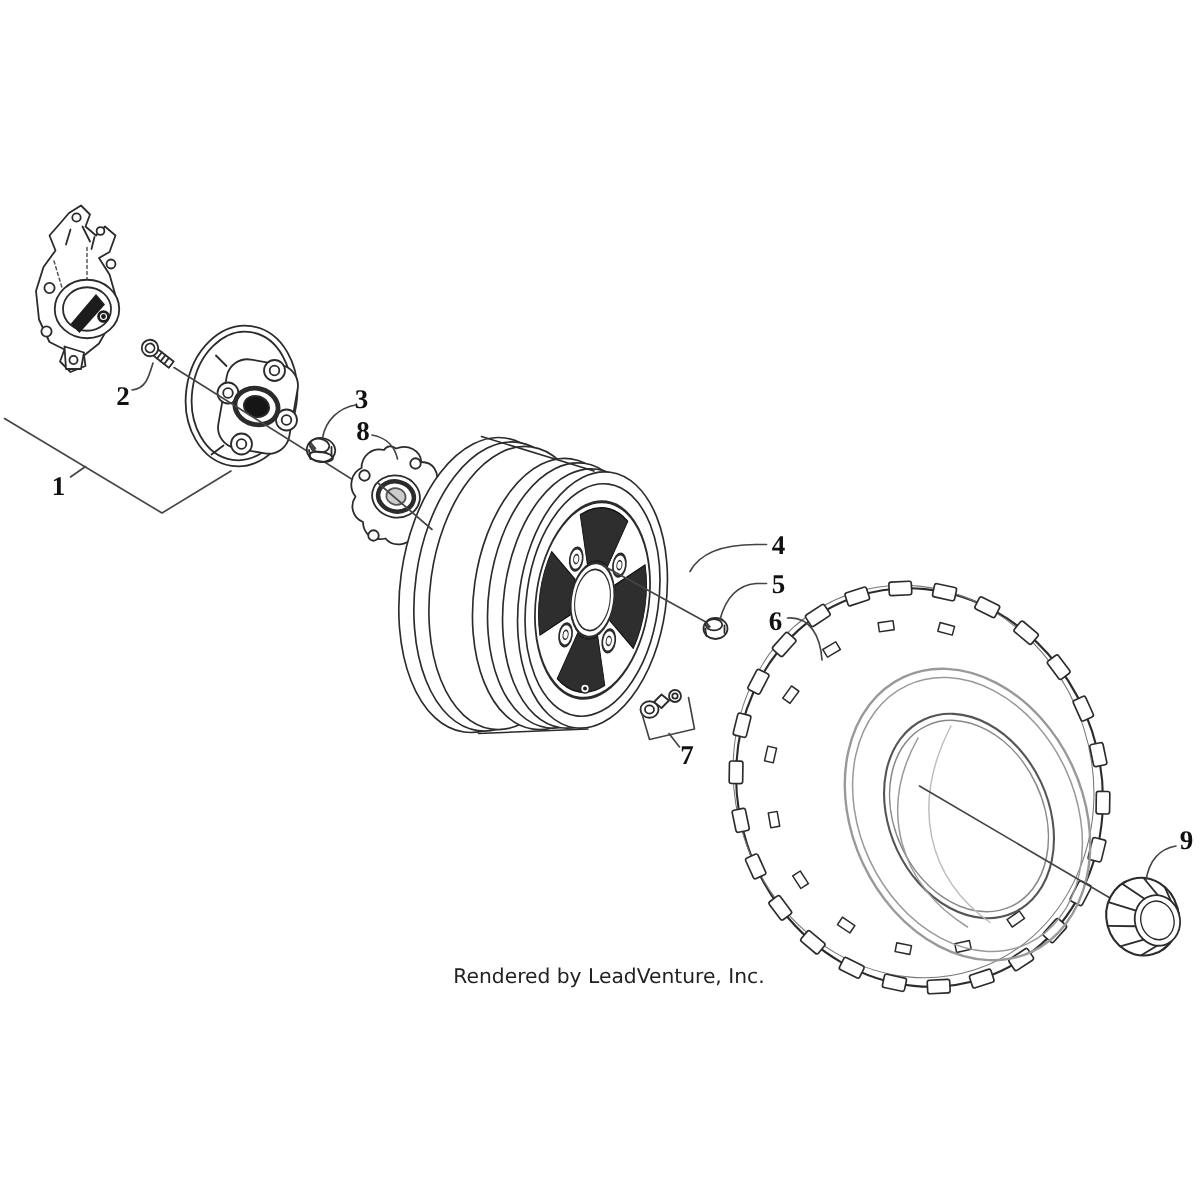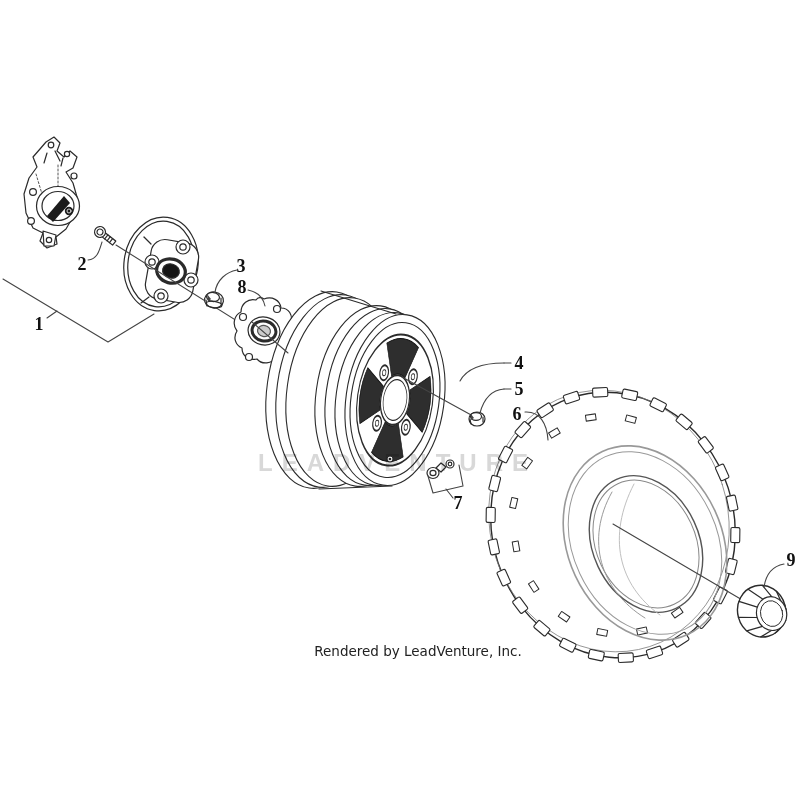--- a/index.html
+++ b/index.html
@@ -8,21 +8,21 @@
   #art{position:absolute;left:0;top:0;width:800px;height:800px;}
   .callout{position:absolute;transform:translate(-50%,-50%);
            font-family:"Liberation Serif",serif;font-weight:bold;font-size:18px;
            color:#111;line-height:1;z-index:30;}
   #watermark{position:absolute;left:258px;top:449px;z-index:20;
              font-family:"Liberation Sans",sans-serif;font-weight:600;
              font-size:24px;letter-spacing:9px;color:#d8d8d8;white-space:nowrap;
              mix-blend-mode:multiply;pointer-events:none;}
   #caption{position:absolute;left:406px;top:643px;transform:translateX(-50%);z-index:30;
            font-family:"DejaVu Sans",sans-serif;font-size:13.5px;color:#222;
-           white-space:nowrap;margin-left:12px;}
+           white-space:nowrap;}
   svg *{vector-effect:none;}
 </style>
 </head>
 <body>
 
 <div id="stage">
 
   <svg id="art" viewBox="0 0 800 800" xmlns="http://www.w3.org/2000/svg" stroke-linejoin="round" stroke-linecap="round">
 
     <g stroke="#2b2b2b" stroke-width="1.2" fill="none">
@@ -233,21 +233,20 @@
       <path d="M 248 290 C 258 292 263 297 265 306"></path>
       <line x1="504" y1="363" x2="511" y2="363"></line>
       <path d="M 504 363 C 487 363 468 366 460 381"></path>
       <line x1="504" y1="389" x2="511" y2="389"></line>
       <path d="M 504 389 C 492 390 484 398 480 413"></path>
       <path d="M 525 412 C 540 411 547 424 548 440"></path>
       <path d="M 784 564 C 773 566 766 574 764 587"></path>
     </g>
   </svg>
 
-  <span id="watermark">LEADVENTURE</span>
 
   <span id="caption">Rendered by LeadVenture, Inc.</span>
 
   <div id="callouts">
       <span class="callout" style="left: 39px; top: 324px;">1</span>
       <span class="callout" style="left: 82px; top: 264px;">2</span>
       <span class="callout" style="left: 241px; top: 266px;">3</span>
       <span class="callout" style="left: 242px; top: 287px;">8</span>
       <span class="callout" style="left: 519px; top: 363px;">4</span>
       <span class="callout" style="left: 519px; top: 389px;">5</span>

